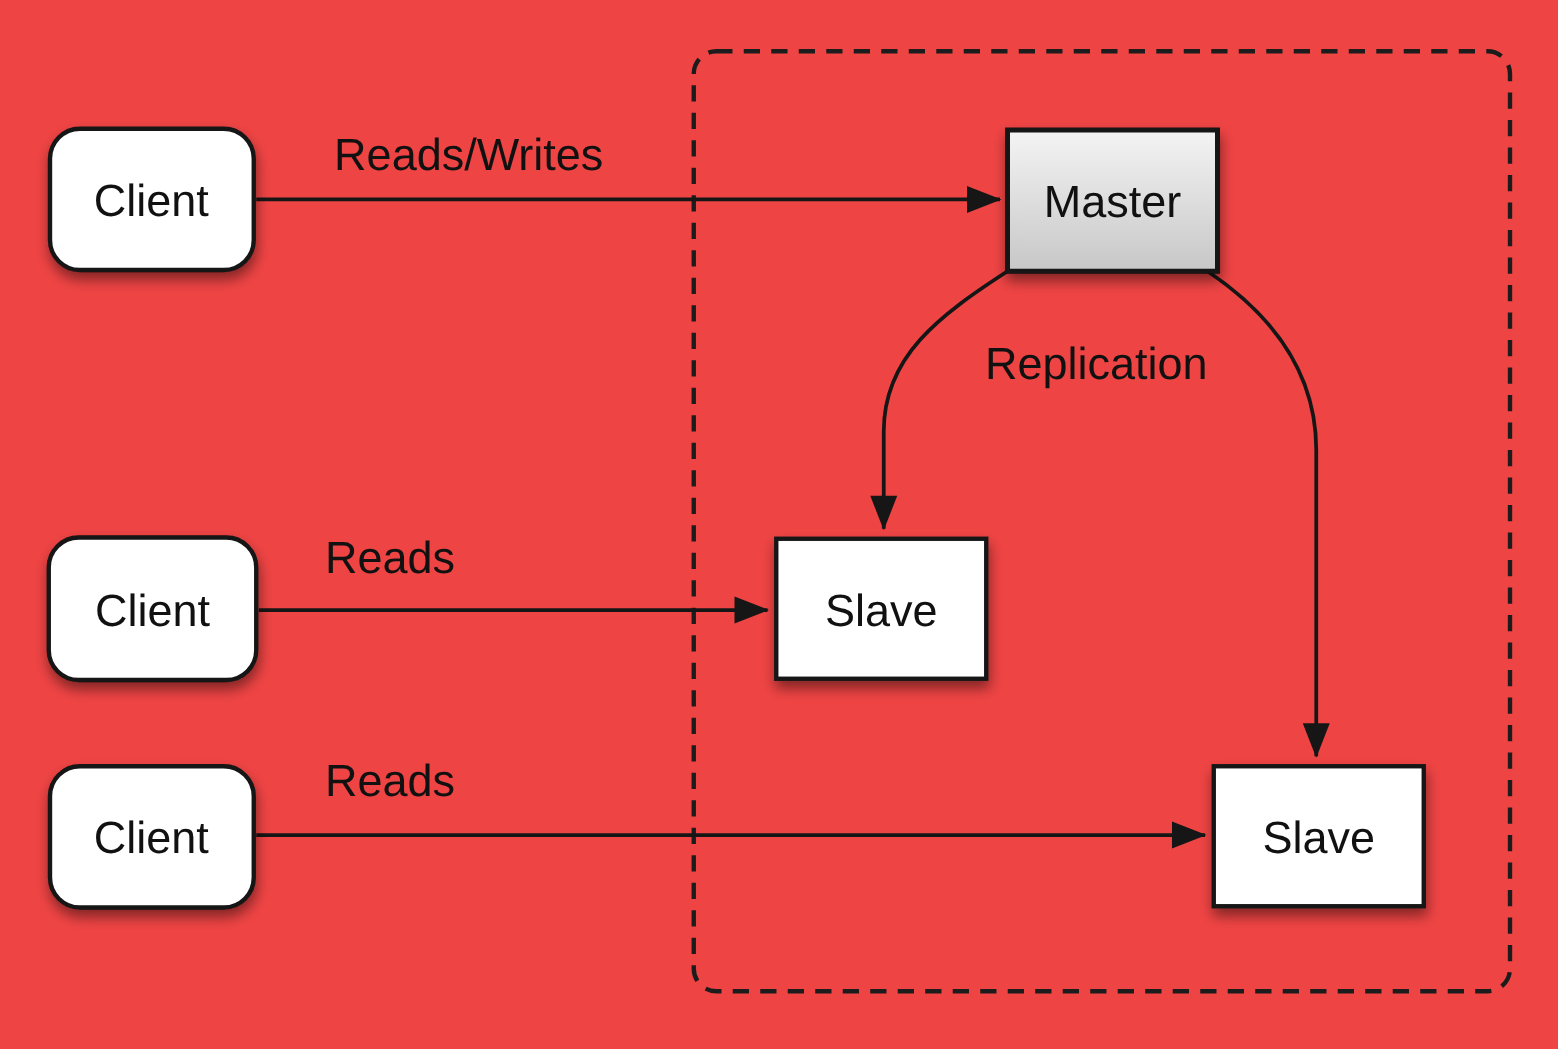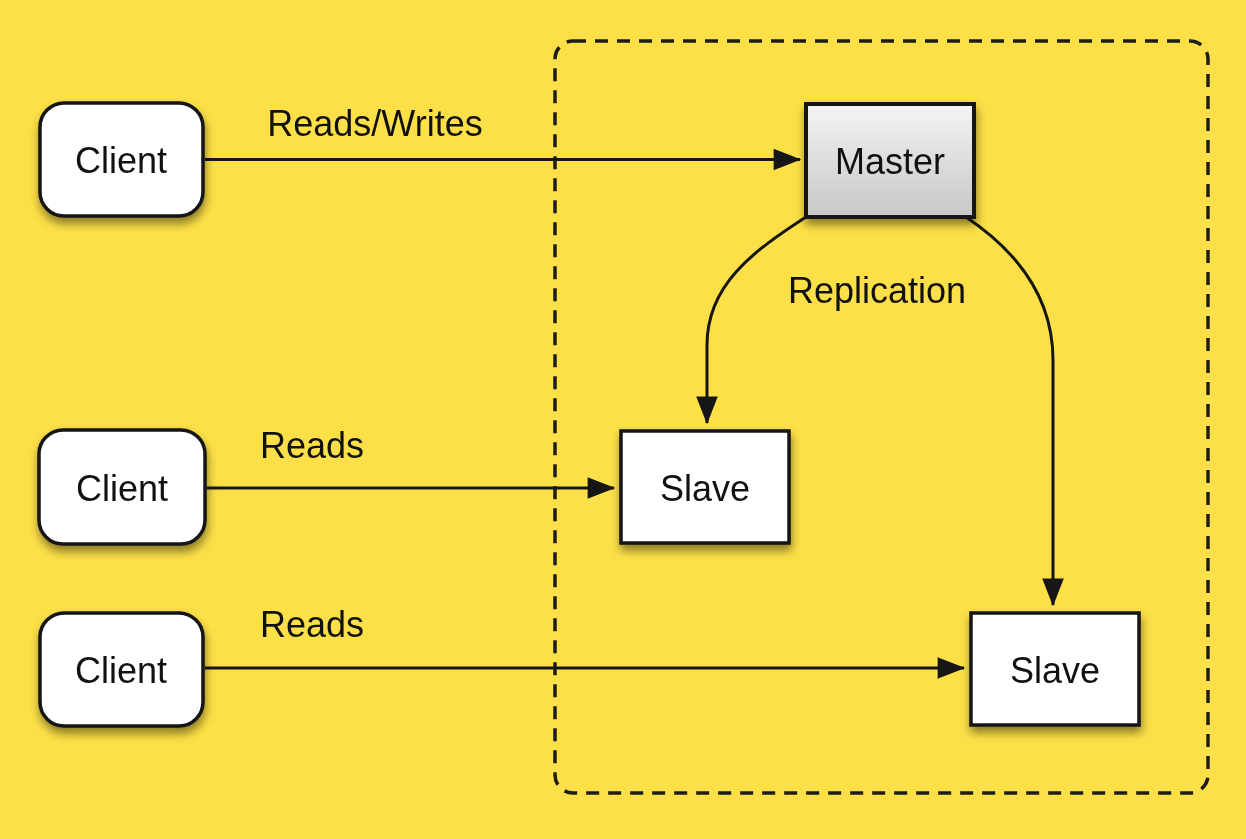--- a/index.html
+++ b/index.html
@@ -4,21 +4,21 @@
 <style>
   html, body {
     margin: 0;
     padding: 0;
     background: #ffffff;
   }
   .canvas {
     position: relative;
     width: 1246px;
     height: 839px;
-    background: #fde047;
+    background: #ef4444;
     font-family: "Liberation Sans", sans-serif;
   }
   svg {
     display: block;
   }
   .edge-line {
     fill: none;
     stroke: #161616;
     stroke-width: 3;
   }

